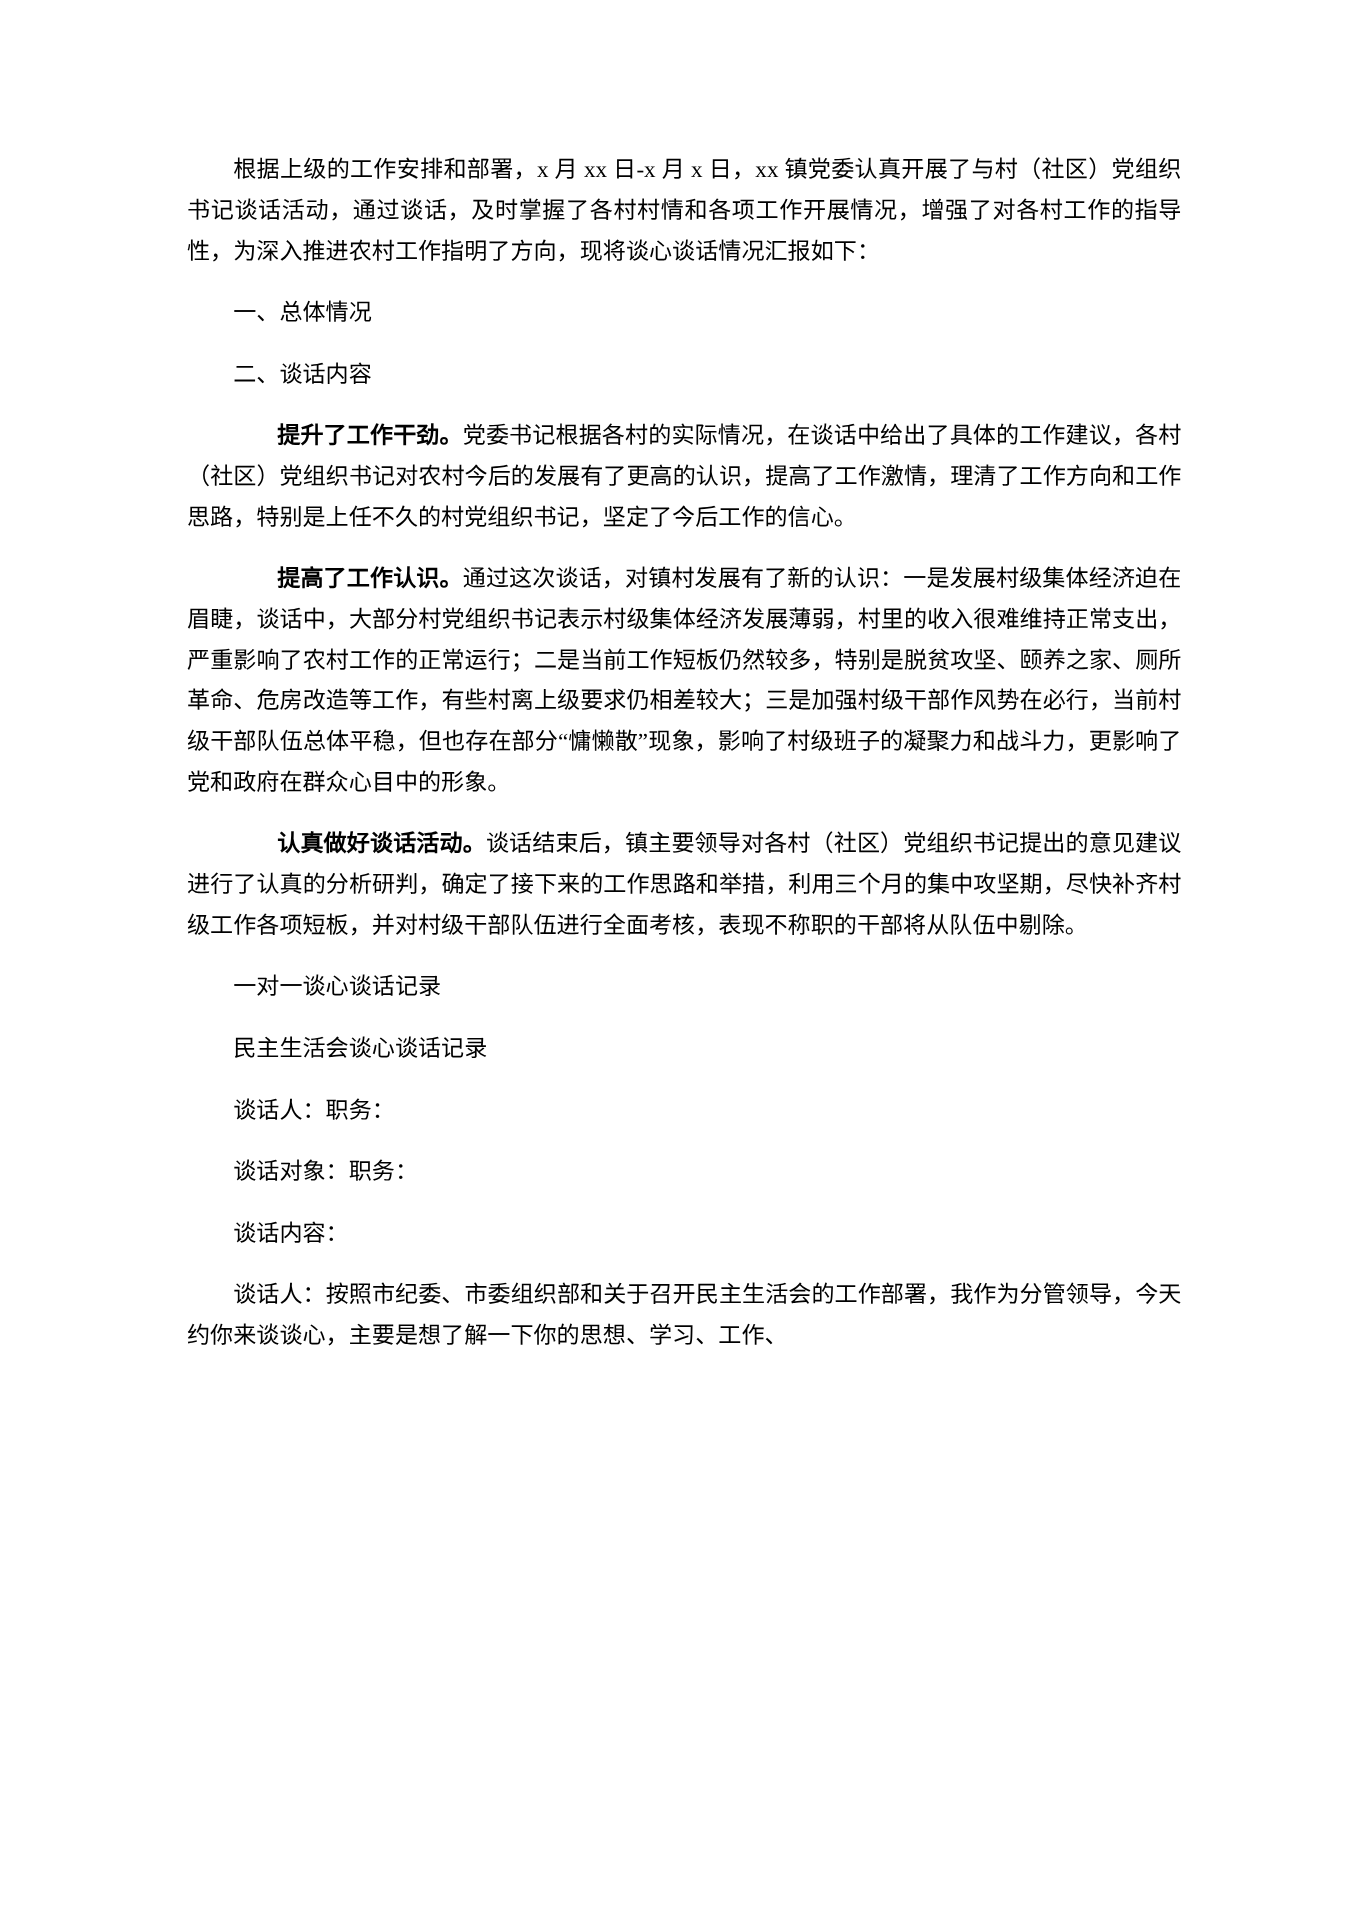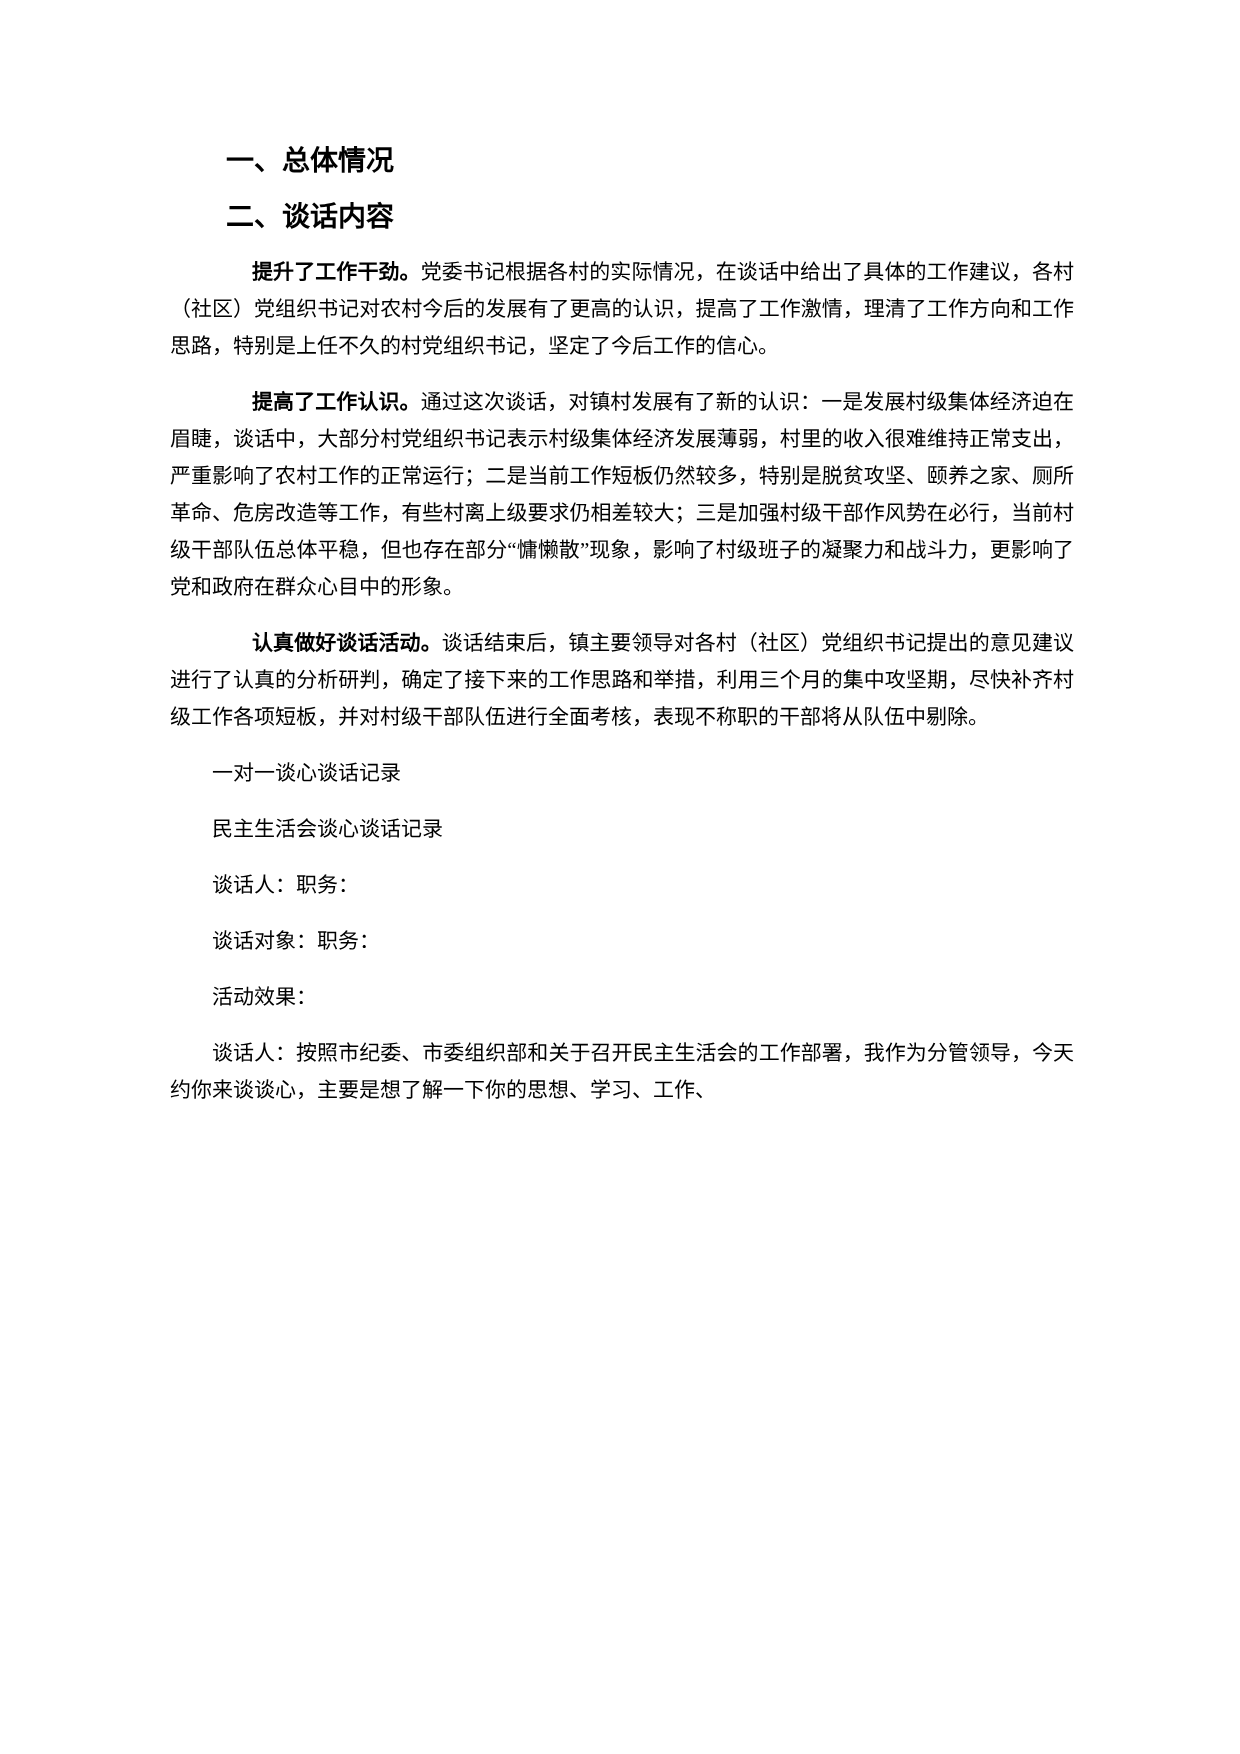--- a/index.html
+++ b/index.html
@@ -25,35 +25,36 @@
     line-height: 37px;
     text-align: justify;
   }
   .para {
     margin: 0 0 19px 0;
     text-indent: 2em;
   }
   .heading {
     margin: 6px 0 19px 0;
     text-indent: 2em;
-    font-size: 28px;
-    font-weight: bold;
+    font-size: 21px;
+    font-weight: normal;
     line-height: 37px;
   }
   .lead {
     font-weight: bold;
     margin-left: 40px;
   }
 </style>
 </head>
 <body>
 
 <div class="page">
   <div class="content">
 
+    <p class="para">根据上级的工作安排和部署，x 月 xx 日-x 月 x 日，xx 镇党委认真开展了与村（社区）党组织书记谈话活动，通过谈话，及时掌握了各村村情和各项工作开展情况，增强了对各村工作的指导性，为深入推进农村工作指明了方向，现将谈心谈话情况汇报如下：</p>
 
     <h2 class="heading">一、总体情况</h2>
 
 
     <h2 class="heading">二、谈话内容</h2>
 
     <p class="para"><strong class="lead">提升了工作干劲。</strong><span>党委书记根据各村的实际情况，在谈话中给出了具体的工作建议，各村（社区）党组织书记对农村今后的发展有了更高的认识，提高了工作激情，理清了工作方向和工作思路，特别是上任不久的村党组织书记，坚定了今后工作的信心。</span></p>
 
     <p class="para"><strong class="lead">提高了工作认识。</strong><span>通过这次谈话，对镇村发展有了新的认识：一是发展村级集体经济迫在眉睫，谈话中，大部分村党组织书记表示村级集体经济发展薄弱，村里的收入很难维持正常支出，严重影响了农村工作的正常运行；二是当前工作短板仍然较多，特别是脱贫攻坚、颐养之家、厕所革命、危房改造等工作，有些村离上级要求仍相差较大；三是加强村级干部作风势在必行，当前村级干部队伍总体平稳，但也存在部分“慵懒散”现象，影响了村级班子的凝聚力和战斗力，更影响了党和政府在群众心目中的形象。</span></p>
 
@@ -61,18 +62,18 @@
 
 
     <p class="para">一对一谈心谈话记录</p>
 
     <p class="para">民主生活会谈心谈话记录</p>
 
     <p class="para">谈话人：职务：</p>
 
     <p class="para">谈话对象：职务：</p>
 
-    <p class="para">活动效果：</p>
+    <p class="para">谈话内容：</p>
 
     <p class="para">谈话人：按照市纪委、市委组织部和关于召开民主生活会的工作部署，我作为分管领导，今天约你来谈谈心，主要是想了解一下你的思想、学习、工作、</p>
 
   </div>
 </div>
 
 </body></html>

